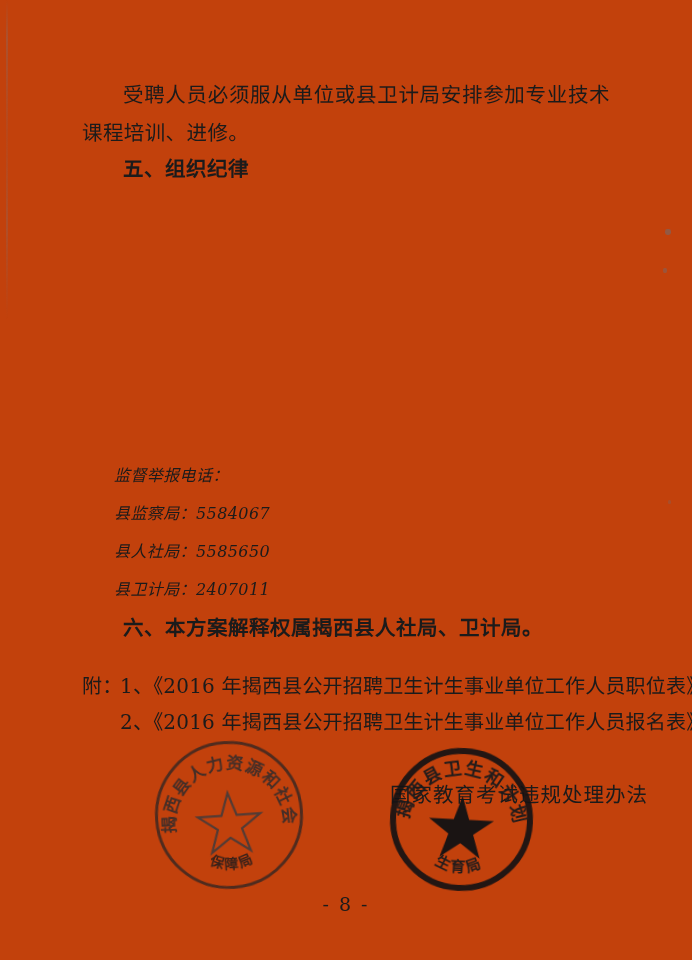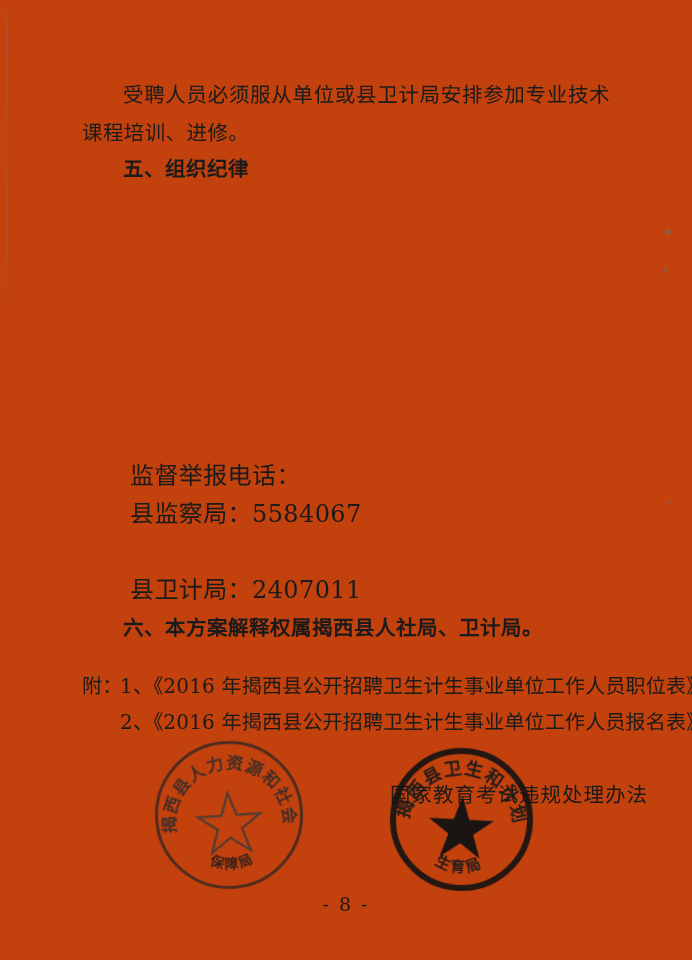--- a/index.html
+++ b/index.html
@@ -63,25 +63,26 @@
     line-height: 38px;
     font-weight: bold;
     text-indent: 2em;
     letter-spacing: 0.5px;
     font-family: Liberation Serif, serif;
   }
 
   .contact-line {
     position: absolute;
     left: 82px;
-    font-size: 24px;
+    font-size: 16px;
     line-height: 38px;
     text-indent: 2em;
     letter-spacing: 0.4px;
     white-space: nowrap;
+    font-style: italic;
   }
 
   .attach-row {
     position: absolute;
     left: 82px;
     width: 560px;
     font-size: 20px;
     line-height: 36px;
     letter-spacing: 0.2px;
     white-space: nowrap;
@@ -162,20 +163,21 @@
 
   <div class="body-text indent" style="top:76px;">受聘人员必须服从单位或县卫计局安排参加专业技术课程培训、进修。</div>
 
   <div class="heading" style="top:150px;">五、组织纪律</div>
 
 
   <div class="contact-line" style="top:457px;">监督举报电话：</div>
 
   <div class="contact-line" style="top:495px;text-align:center;">县监察局：5584067</div>
 
+  <div class="contact-line" style="top:533px;">县人社局：5585650</div>
 
   <div class="contact-line" style="top:571px;">县卫计局：2407011</div>
 
   <div class="heading" style="top:609px;">六、本方案解释权属揭西县人社局、卫计局。</div>
 
   <div class="attach-row" style="top:668px;">
     <span class="attach-label">附：</span><span>1、</span><span>《2016 年揭西县公开招聘卫生计生事业单位工作人员职位表》</span>
   </div>
 
   <div class="attach-row" style="top:704px;">

